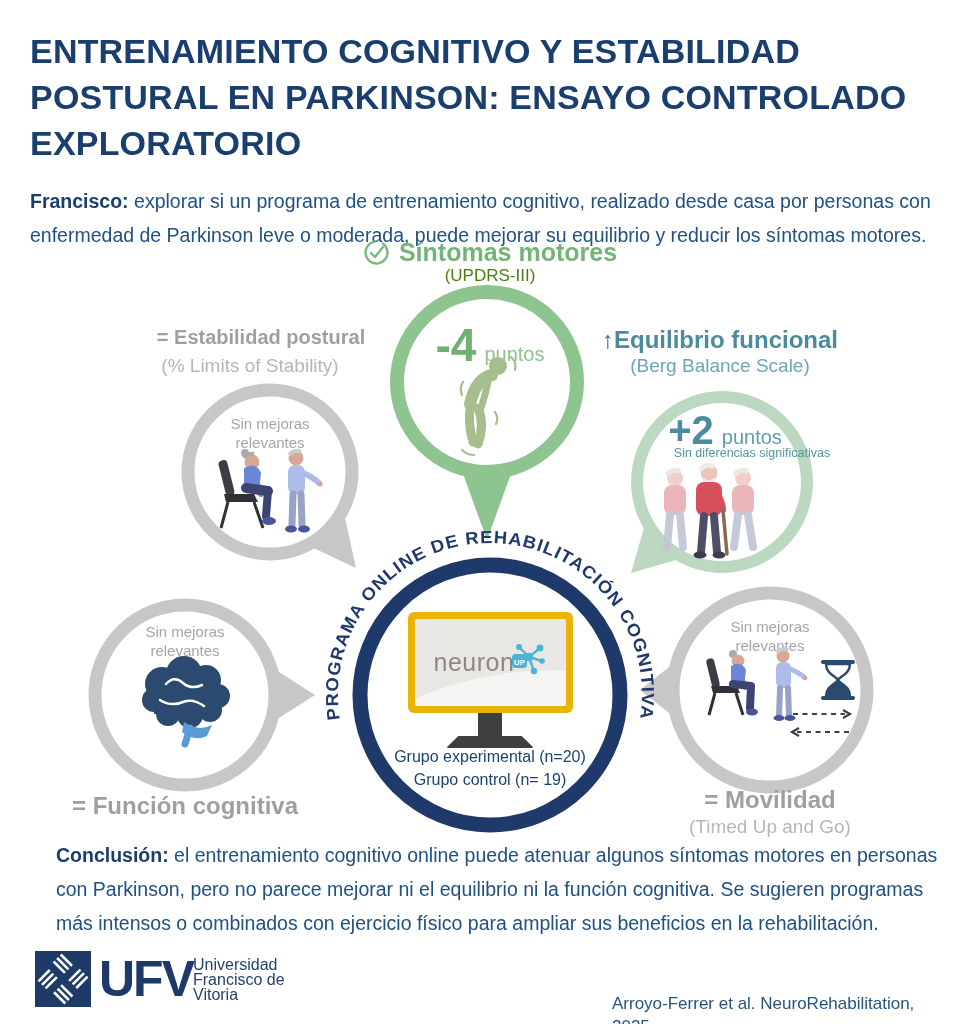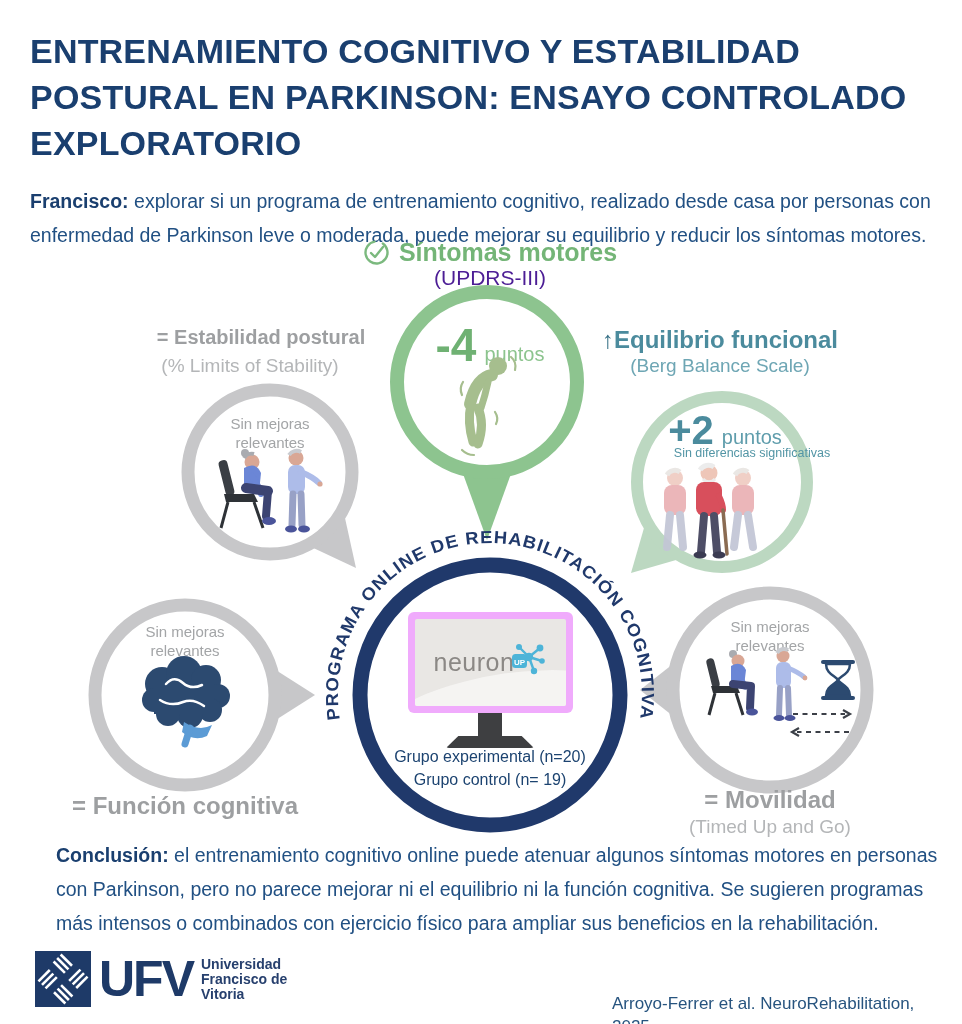--- a/index.html
+++ b/index.html
@@ -17,21 +17,21 @@
   .objective b,.conclusion b{color:#1a3f6f;}
 
   
   .canvas{left:0;top:0;}
   .curved-text{font-family:"Liberation Sans",sans-serif;font-size:17.5px;font-weight:bold;
                fill:#20396b;letter-spacing:1px;}
 
   
   .h-green{left:330px;top:238px;width:320px;display:flex;align-items:center;justify-content:center;gap:9px;
            font-size:25px;font-weight:bold;color:#74b577;}
-  .s-green{left:330px;top:266px;width:320px;font-size:21px;color:#4c1d95;}
+  .s-green{left:330px;top:266px;width:320px;font-size:17px;color:#4d7c0f;}
   .h-gray1{left:106px;top:326px;width:310px;font-size:20px;font-weight:bold;color:#9d9fa1;}
   .s-gray1{left:95px;top:355px;width:310px;font-size:19px;color:#b4b6b8;}
   .h-teal{left:570px;top:326px;width:300px;font-size:24px;font-weight:bold;color:#4b8b9d;}
   .h-teal .arrow{color:#336e84;font-weight:bold;}
   .s-teal{left:570px;top:355px;width:300px;font-size:19px;color:#6ea6b4;}
   .h-gray2{left:60px;top:792px;width:250px;font-size:24px;font-weight:bold;color:#9d9fa1;}
   .h-gray3{left:655px;top:786px;width:230px;font-size:24px;font-weight:bold;color:#9d9fa1;}
   .s-gray3{left:655px;top:816px;width:230px;font-size:19px;color:#b4b6b8;}
 
   
@@ -41,37 +41,37 @@
   .v-balance{left:630px;top:408px;width:190px;display:flex;align-items:baseline;justify-content:center;gap:8px;}
   .v-balance .big{font-size:40px;font-weight:bold;color:#4b8b9d;}
   .v-balance .unit{font-size:20px;color:#5f9dac;}
   .n-balance{left:640px;top:446px;width:224px;font-size:12.5px;color:#5295a5;}
   .note{font-size:15px;line-height:19px;color:#a3a5a7;}
   .note1{left:210px;top:414px;width:120px;}
   .note2{left:125px;top:622px;width:120px;}
   .note3{left:710px;top:617px;width:120px;}
 
   
-  .mon-frame{left:408px;top:612px;width:165px;height:101px;background:#f0abfc;border-radius:6px;}
+  .mon-frame{left:408px;top:612px;width:165px;height:101px;background:#eab308;border-radius:6px;}
   .mon-screen{position:absolute;left:7px;top:7px;right:7px;bottom:7px;background:#e9e7e4;border-radius:2px;
               overflow:hidden;display:flex;align-items:center;justify-content:center;}
   .mon-swoosh{position:absolute;left:-40px;bottom:-58px;width:260px;height:90px;background:#f7f6f4;
               border-radius:50%;transform:rotate(-9deg);opacity:.85;}
   .brand-row{position:relative;display:flex;align-items:center;}
   .brand{font-size:25px;color:#8b8885;letter-spacing:.5px;}
   .mon-neck{left:478px;top:713px;width:24px;height:23px;background:#3e3f41;}
   .mon-base{left:446px;top:736px;width:88px;height:12px;background:#3e3f41;border-radius:3px;
             clip-path:polygon(14% 0,86% 0,100% 100%,0 100%);}
   .grp1{left:340px;top:748px;width:300px;font-size:16px;color:#1c4370;}
   .grp2{left:340px;top:771px;width:300px;font-size:16px;color:#1c4370;}
 
   
   .footer-logo{left:35px;top:950px;display:flex;align-items:center;}
   .ufv-acronym{font-size:50px;font-weight:bold;color:#1e3a68;letter-spacing:-2px;margin-left:8px;}
-  .ufv-name{font-size:14px;line-height:15px;color:#27406e;width:95px;margin-left:8px;font-weight:bold;}
+  .ufv-name{font-size:16px;line-height:15px;color:#27406e;width:95px;}
   .citation{left:612px;top:992px;width:330px;font-size:17px;line-height:23px;color:#27547f;}
 </style>
 </head>
 <body>
 
 <div class="page">
 
   <div class="abs title">ENTRENAMIENTO COGNITIVO Y ESTABILIDAD POSTURAL EN PARKINSON: ENSAYO CONTROLADO EXPLORATORIO</div>
   <p class="abs objective"><b>Francisco:</b><span> explorar si un programa de entrenamiento cognitivo, realizado desde casa por personas con enfermedad de Parkinson leve o moderada, puede mejorar su equilibrio y reducir los síntomas motores.</span></p>
 

